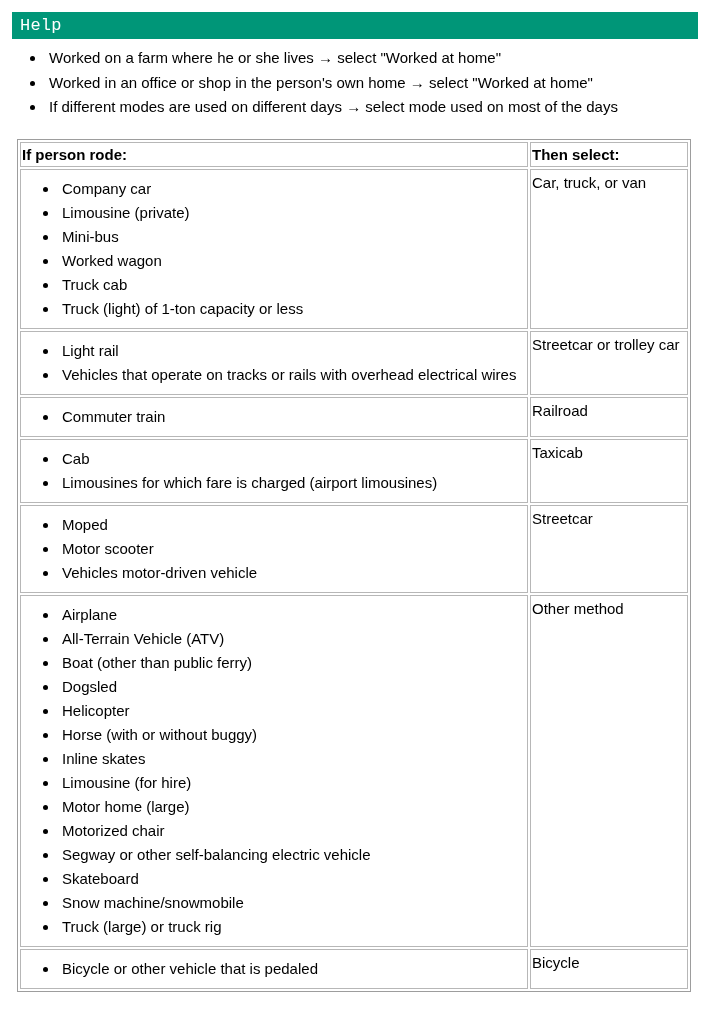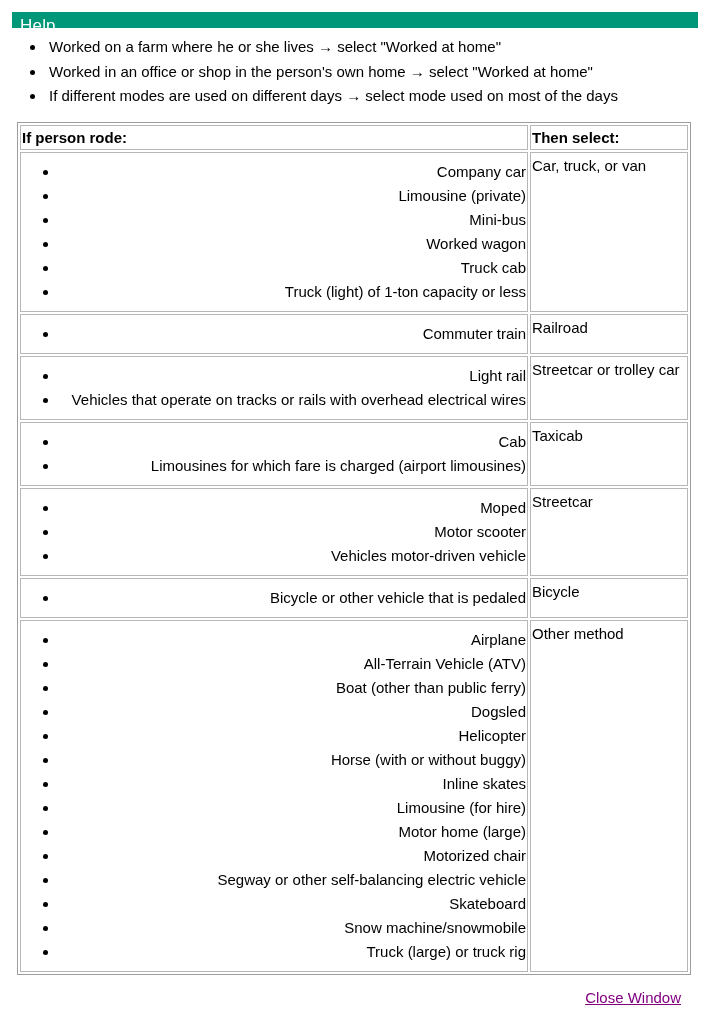--- a/index.html
+++ b/index.html
@@ -12,30 +12,31 @@
     height: 1009px;
     font-family: "Liberation Sans", sans-serif;
     font-size: 15px;
     color: #000000;
     overflow: hidden;
   }
   .container {
     padding: 12px 12px 0 12px;
   }
   .header-bar {
-    height: 16px;
+    height: 27px;
     line-height: 27px;
     background: var(--accent, #009678);
     color: #ffffff;
     font-size: 17px;
     padding-left: 8px;
     letter-spacing: 0.2px;
+    font-family: Liberation Mono, monospace;
   }
   ul.intro-list {
-    margin: 7px 0 13px 0;
+    margin: 7px 0 19px 0;
     padding-left: 34px;
     line-height: 24.5px;
   }
   ul.intro-list li {
     padding-left: 3px;
   }
   table.help-table {
     border-collapse: separate;
     border-spacing: 2px;
     border: 1px solid #9d9d9d;
@@ -56,21 +57,20 @@
     font-weight: bold;
     line-height: 19px;
     padding: 2px 1px;
   }
   col.col-modes  { width: 508px; }
   col.col-select { width: 158px; }
   td.modes-cell ul {
     margin: 6px 0;
     padding-left: 37px;
     line-height: 24px;
-    text-align: right;
   }
   td.modes-cell li {
     padding-left: 3px;
   }
   td.select-cell {
     line-height: 24px;
   }
   .footer {
     margin-top: 14px;
     text-align: right;
@@ -119,60 +119,52 @@
               <li>Worked wagon</li>
               <li>Truck cab</li>
               <li>Truck (light) of 1-ton capacity or less</li>
             </ul>
           </td>
           <td class="select-cell">Car, truck, or van</td>
         </tr>
         <tr>
           <td class="modes-cell">
             <ul>
-              <li>Commuter train</li>
-            </ul>
-          </td>
-          <td class="select-cell">Railroad</td>
-        </tr>
-        <tr>
-          <td class="modes-cell">
-            <ul>
               <li>Light rail</li>
               <li>Vehicles that operate on tracks or rails with overhead electrical wires</li>
             </ul>
           </td>
           <td class="select-cell">Streetcar or trolley car</td>
+        </tr>
+        <tr>
+          <td class="modes-cell">
+            <ul>
+              <li>Commuter train</li>
+            </ul>
+          </td>
+          <td class="select-cell">Railroad</td>
         </tr>
         <tr>
           <td class="modes-cell">
             <ul>
               <li>Cab</li>
               <li>Limousines for which fare is charged (airport limousines)</li>
             </ul>
           </td>
           <td class="select-cell">Taxicab</td>
         </tr>
         <tr>
           <td class="modes-cell">
             <ul>
               <li>Moped</li>
               <li>Motor scooter</li>
               <li>Vehicles motor-driven vehicle</li>
             </ul>
           </td>
           <td class="select-cell">Streetcar</td>
-        </tr>
-        <tr>
-          <td class="modes-cell">
-            <ul>
-              <li>Bicycle or other vehicle that is pedaled</li>
-            </ul>
-          </td>
-          <td class="select-cell">Bicycle</td>
         </tr>
         <tr>
           <td class="modes-cell">
             <ul>
               <li>Airplane</li>
               <li>All-Terrain Vehicle (ATV)</li>
               <li>Boat (other than public ferry)</li>
               <li>Dogsled</li>
               <li>Helicopter</li>
               <li>Horse (with or without buggy)</li>
@@ -181,20 +173,28 @@
               <li>Motor home (large)</li>
               <li>Motorized chair</li>
               <li>Segway or other self-balancing electric vehicle</li>
               <li>Skateboard</li>
               <li>Snow machine/snowmobile</li>
               <li>Truck (large) or truck rig</li>
             </ul>
           </td>
           <td class="select-cell">Other method</td>
         </tr>
+        <tr>
+          <td class="modes-cell">
+            <ul>
+              <li>Bicycle or other vehicle that is pedaled</li>
+            </ul>
+          </td>
+          <td class="select-cell">Bicycle</td>
+        </tr>
       </tbody>
   </table>
 
   <div class="footer">
     <a href="#">Close Window</a>
   </div>
 
 </div>
 
 </body></html>

